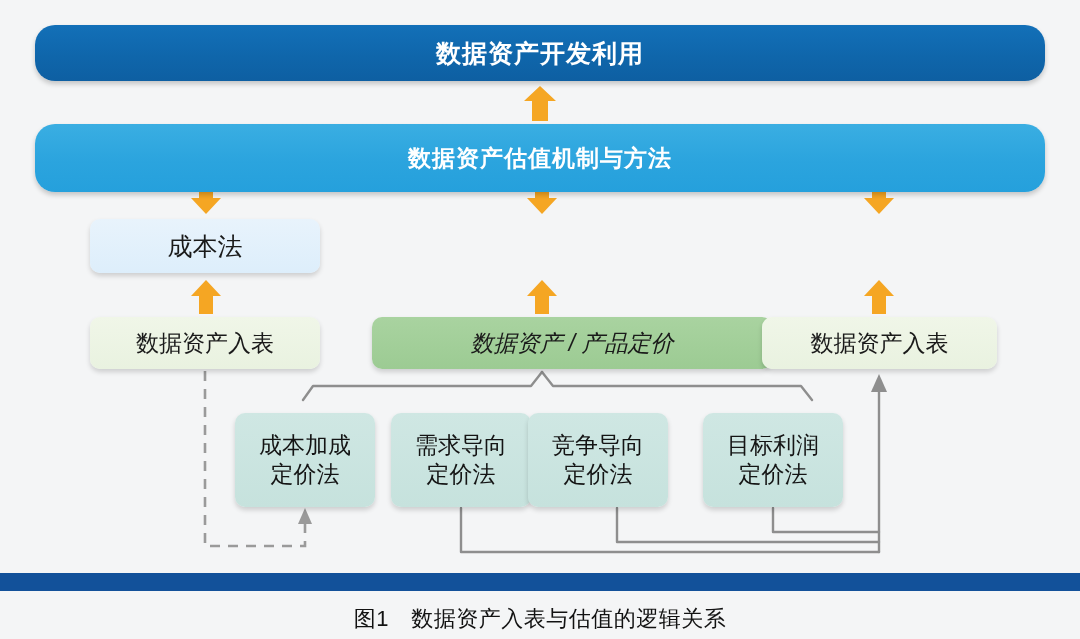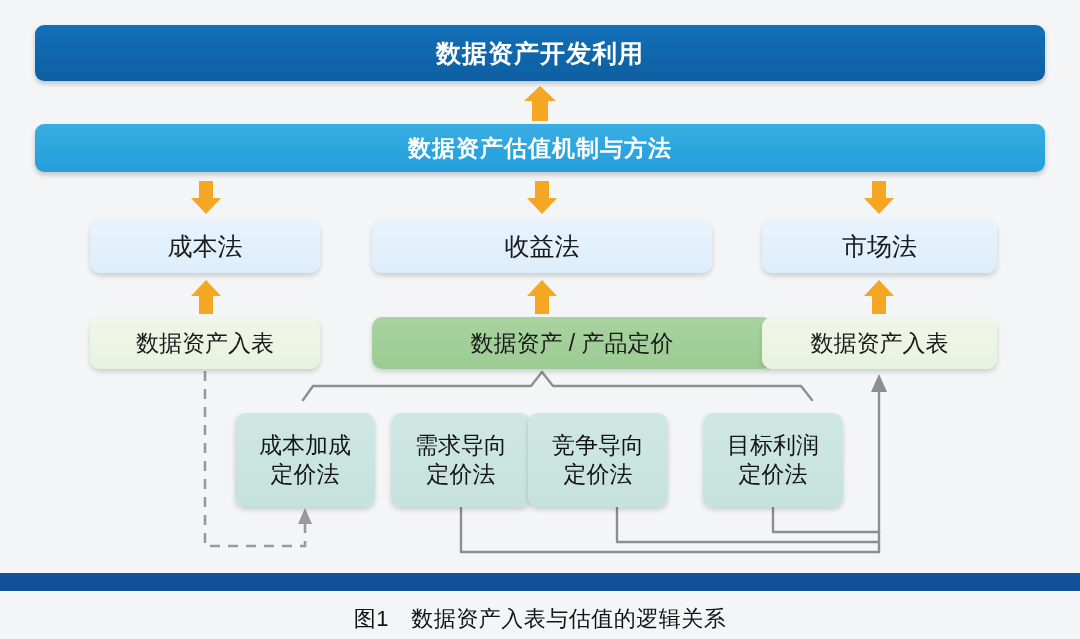--- a/index.html
+++ b/index.html
@@ -10,33 +10,33 @@
     overflow:hidden;
     position:relative;
   }
   #stage{position:absolute;left:0;top:0;width:1080px;height:639px;}
   svg#wires{position:absolute;left:0;top:0;width:1080px;height:639px;pointer-events:none;}
 
   .node{position:absolute;box-sizing:border-box;display:flex;align-items:center;justify-content:center;text-align:center;}
 
   
   .banner{
-    border-radius:9px;
+    border-radius:20px;
     color:#ffffff;
     font-weight:bold;
     letter-spacing:1px;
     box-shadow:0 3px 5px rgba(0,0,0,0.20);
   }
   .banner-1{
     left:35px;top:25px;width:1010px;height:56px;
     background:linear-gradient(180deg,#1370b8 0%,#0f66ab 55%,#0e5fa2 100%);
     font-size:25px;
   }
   .banner-2{
-    left:35px;top:124px;width:1010px;height:48px;
+    left:35px;top:124px;width:1010px;height:68px;
     background:linear-gradient(180deg,#3aaee2 0%,#2ba4de 55%,#25a0dc 100%);
     font-size:23px;
   }
 
   
   .method{
     height:54px;border-radius:10px;
     background:linear-gradient(180deg,#e8f3fc 0%,#ddeefb 100%);
     color:#1a1a1a;font-size:25px;
     box-shadow:0 3px 5px rgba(0,0,0,0.16);
@@ -47,21 +47,21 @@
 
   
   .stagebox{
     height:52px;border-radius:10px;
     color:#1a1a1a;font-size:23px;
     box-shadow:0 3px 5px rgba(0,0,0,0.16);
   }
   .pale-green{background:linear-gradient(180deg,#f0f6e8 0%,#e9f2e0 100%);}
   .mid-green{background:linear-gradient(180deg,#a9d3a0 0%,#9ccb93 100%);}
   .s1{left:90px;top:317px;width:230px;}
-  .s2{left:372px;top:317px;width:400px;}
+  .s2{left:372px;top:317px;width:400px;font-style:italic;}
   .s3{left:762px;top:317px;width:235px;}
 
   
   .pricing{
     top:413px;height:94px;width:140px;border-radius:10px;
     background:linear-gradient(180deg,#cfe7e3 0%,#c6e2dd 100%);
     color:#141414;font-size:23px;line-height:1.28;
     box-shadow:0 3px 5px rgba(0,0,0,0.16);
     flex-direction:column;
     text-align:right;
@@ -132,22 +132,20 @@
     <polygon points="16,1 31,17 23,17 23,35 9,35 9,17 1,17" fill="#f5a623"></polygon>
   </svg>
   <svg class="arrow" style="left:863px;top:279px;" width="32" height="36" viewBox="0 0 32 36">
     <polygon points="16,1 31,17 23,17 23,35 9,35 9,17 1,17" fill="#f5a623"></polygon>
   </svg>
 
   <div class="node banner banner-1">数据资产开发利用</div>
   <div class="node banner banner-2">数据资产估值机制与方法</div>
 
   <div class="node method m1">成本法</div>
-  <div class="node method m2">收益法</div>
-  <div class="node method m3">市场法</div>
 
   <div class="node stagebox pale-green s1">数据资产入表</div>
   <div class="node stagebox mid-green s2">数据资产 / 产品定价</div>
   <div class="node stagebox pale-green s3">数据资产入表</div>
 
   <div class="node pricing p1">
     <span>成本加成</span>
     <span>定价法</span>
   </div>
   <div class="node pricing p2">

